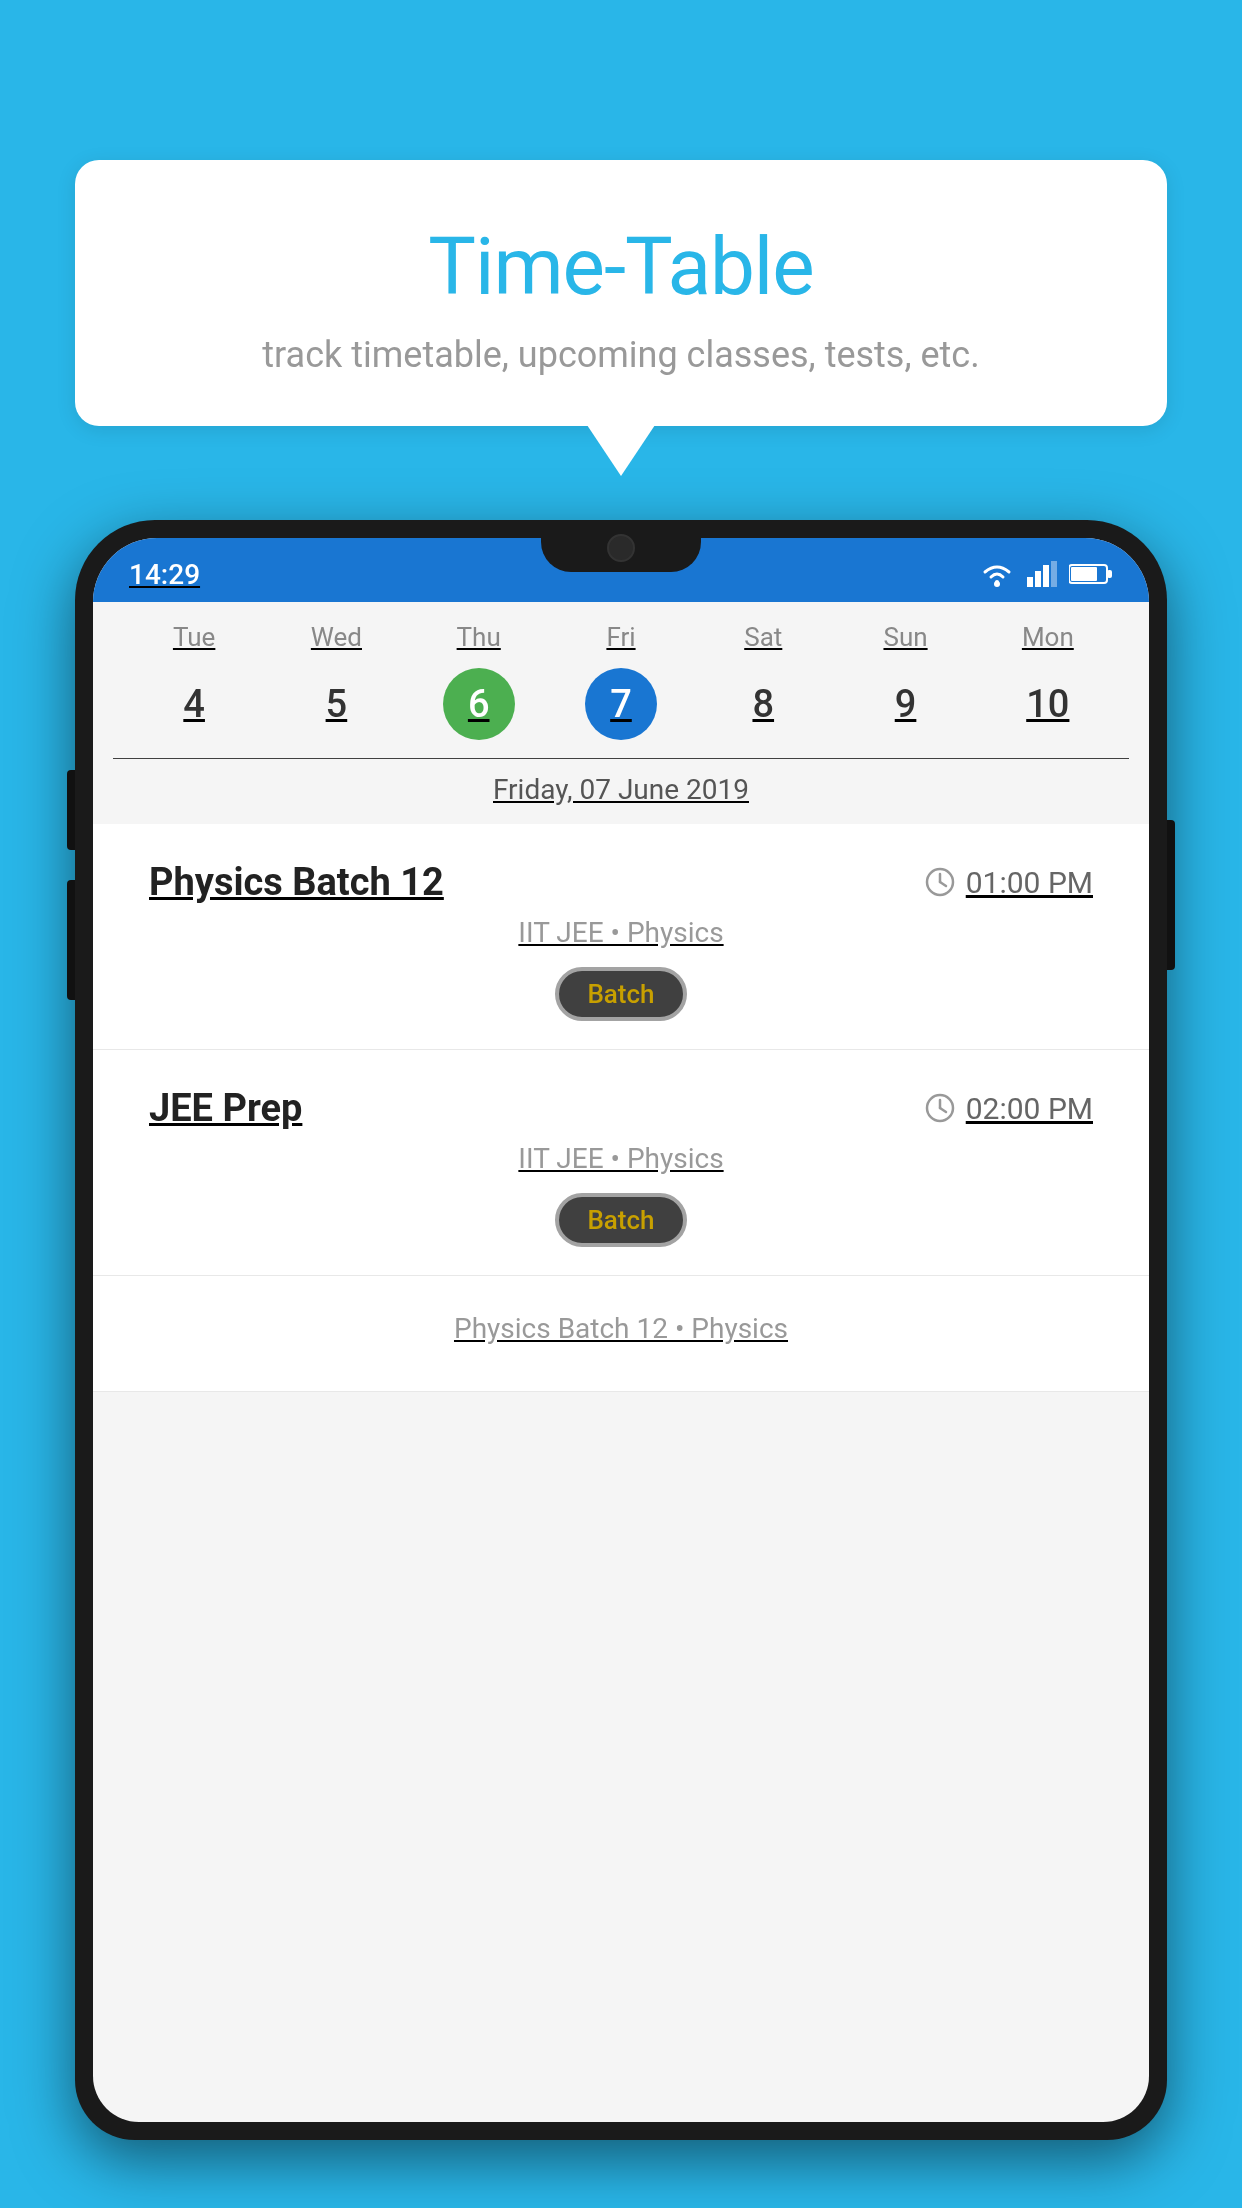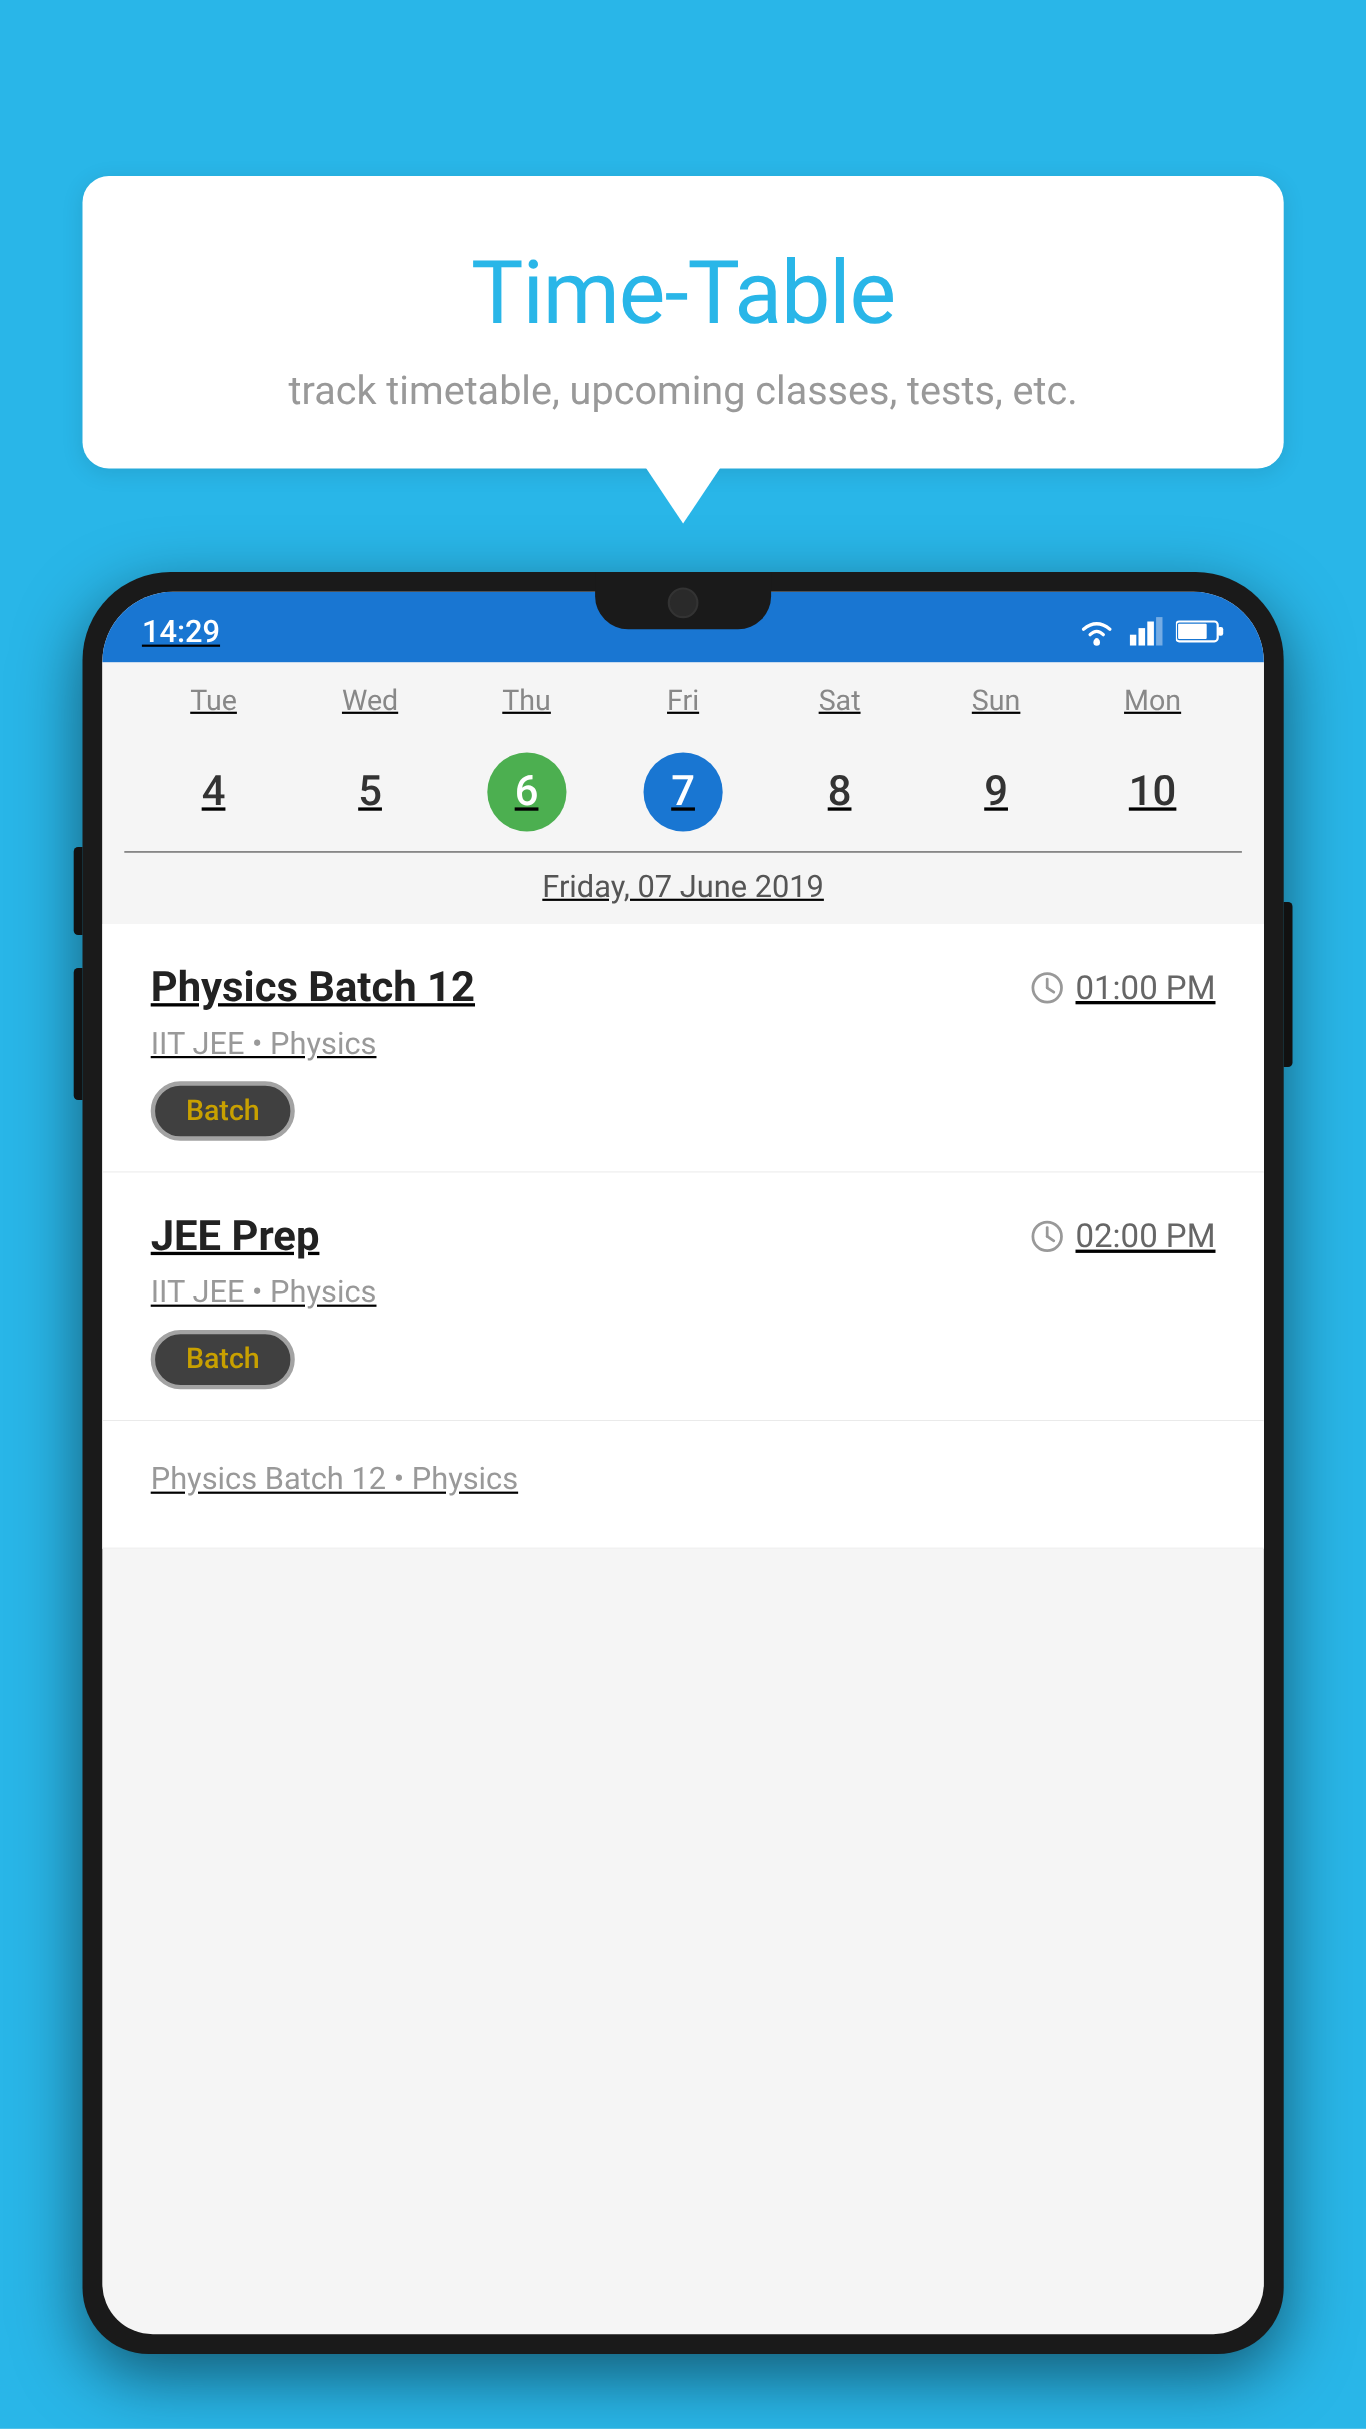--- a/index.html
+++ b/index.html
@@ -185,21 +185,21 @@
     .weekdays-row {
       display: flex;
       justify-content: space-around;
       padding: 20px 10px 10px;
     }
 
     .weekday-col {
       display: flex;
       flex-direction: column;
       align-items: center;
-      gap: 32px;
+      gap: 16px;
       flex: 1;
     }
 
     .weekday-label {
       font-size: 26px;
       color: #888;
       font-weight: 400;
     }
 
     .day-number {
@@ -233,23 +233,24 @@
       margin-top: 8px;
     }
 
     
     .schedule-list {
       background: white;
       overflow-y: auto;
     }
 
     .schedule-item {
-      padding: 36px 44px 28px;
+      padding: 36px 56px 28px;
       border-bottom: 1px solid #e8e8e8;
       background: white;
+      text-align: center;
     }
 
     .schedule-item-header {
       display: flex;
       justify-content: space-between;
       align-items: center;
       margin-bottom: 12px;
     }
 
     .schedule-item-title {

